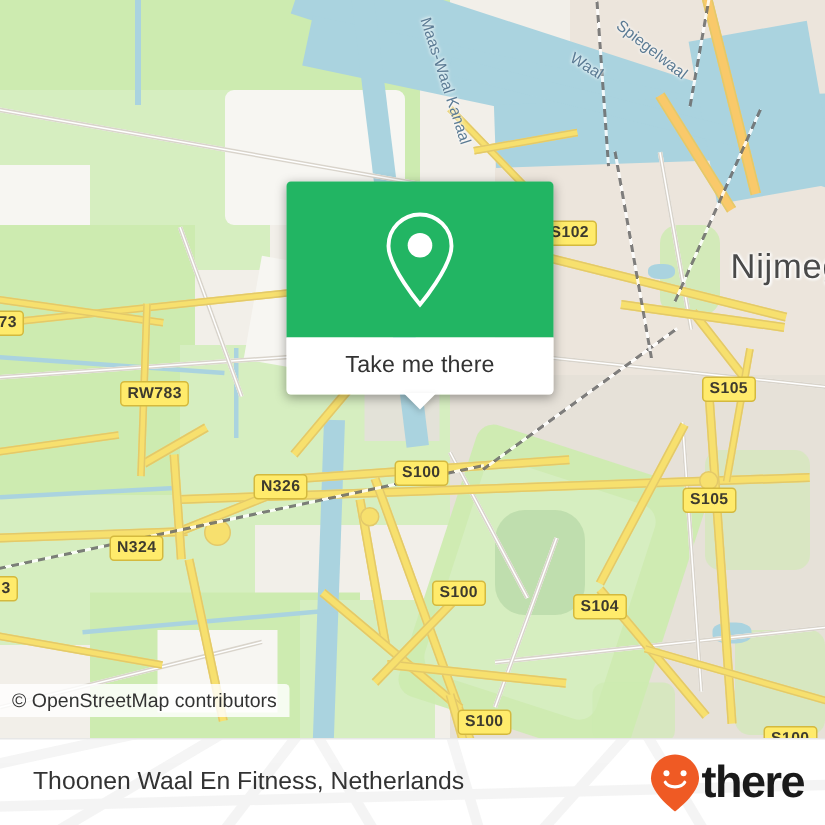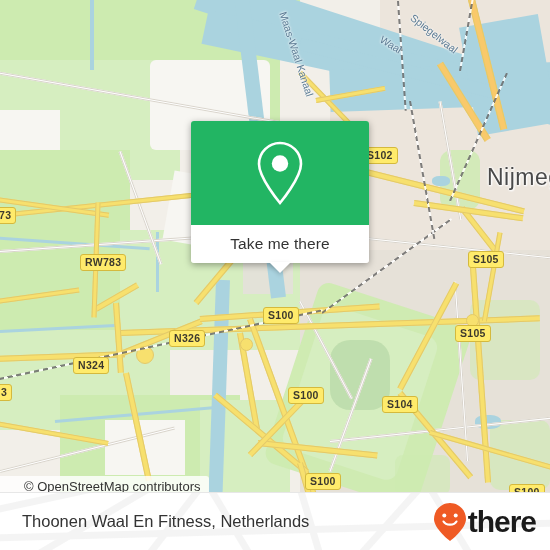--- a/index.html
+++ b/index.html
@@ -139,23 +139,23 @@
     width: 0; height: 0;
     border-left: 11px solid transparent;
     border-right: 11px solid transparent;
     border-top: 11px solid #ffffff;
     filter: drop-shadow(0 2px 2px rgba(0,0,0,.18));
   }
 
   
   #attribution {
     position: absolute;
-    left: 0; top: 476px;
+    left: 0; top: 456px;
     background: rgba(255,255,255,.82);
-    padding: 3px 8px 4px 24px;
+    padding: 3px 8px 4px 8px;
     font-size: 13px;
     color: #333;
     border-radius: 0 3px 0 0;
     z-index: 50;
     white-space: nowrap;
   }
 
   
   #footer {
     position: absolute;
@@ -336,21 +336,21 @@
       <div class="water-label" style="left:412px;top:10px;transform:rotate(38deg);">Spiegelwaal</div>
       <div class="water-label" style="left:381px;top:32px;transform:rotate(32deg);">Waal</div>
     </div>
 
     <div class="layer">
       <div class="shield" style="left:-6px;top:207px;">73</div>
       <div class="shield" style="left:80px;top:206px;margin-top:48px;">RW783</div>
       <div class="shield" style="left:362px;top:147px;">S102</div>
       <div class="shield" style="left:468px;top:251px;">S105</div>
       <div class="shield" style="left:263px;top:307px;">S100</div>
-      <div class="shield" style="left:169px;top:330px;">N326</div>
+      <div class="shield" style="left:169px;top:316px;">N326</div>
       <div class="shield" style="left:455px;top:325px;">S105</div>
       <div class="shield" style="left:73px;top:357px;">N324</div>
       <div class="shield" style="left:288px;top:387px;">S100</div>
       <div class="shield" style="left:382px;top:396px;">S104</div>
       <div class="shield" style="left:-4px;top:384px;">3</div>
       <div class="shield" style="left:305px;top:473px;">S100</div>
       <div class="shield" style="left:509px;top:484px;">S100</div>
     </div>
 
     <div id="popup">

